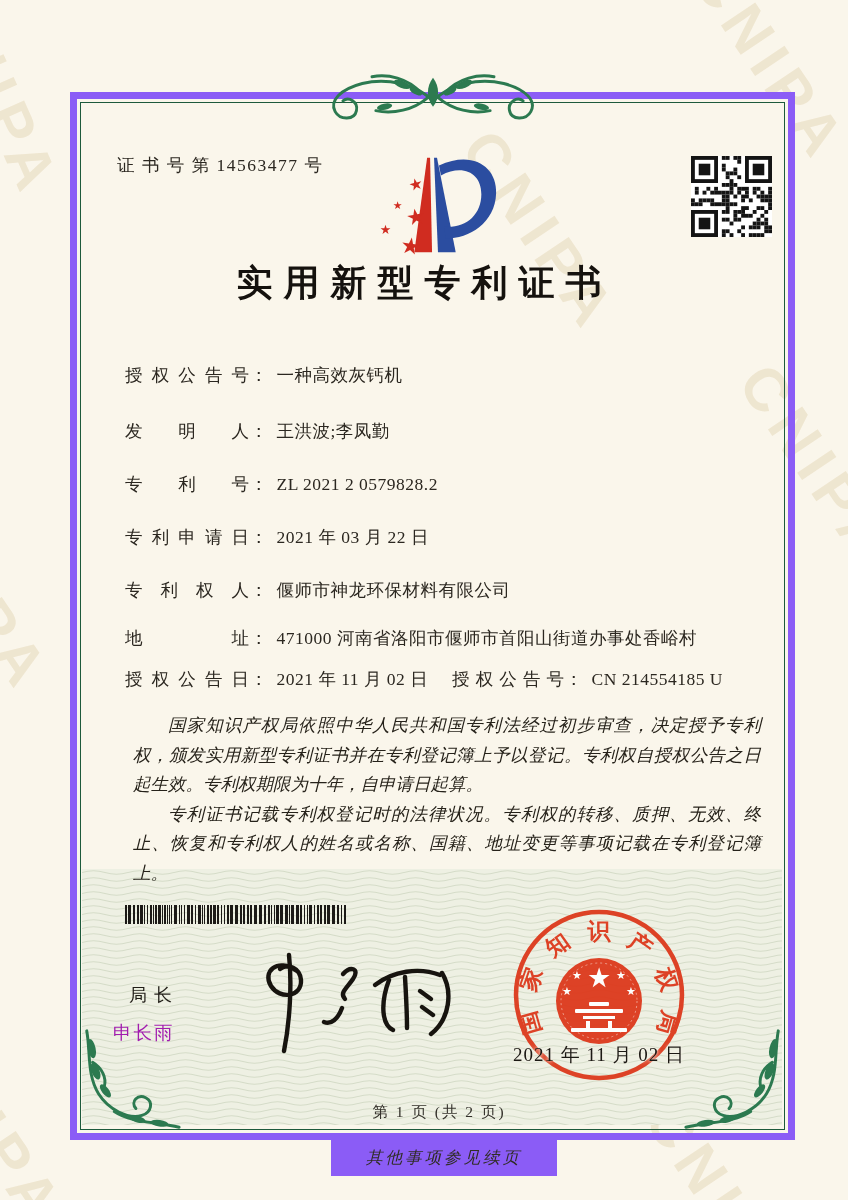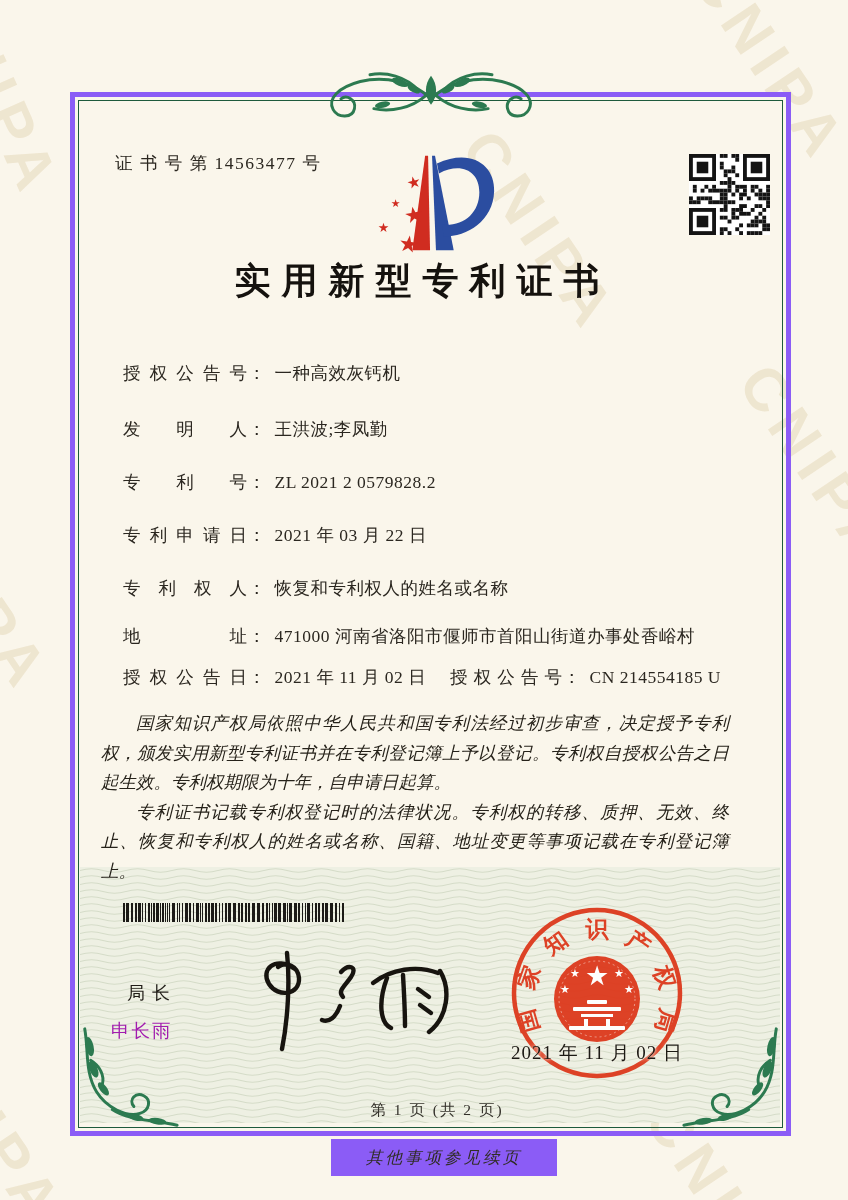--- a/index.html
+++ b/index.html
@@ -7,21 +7,21 @@
        font-family:"Liberation Serif",serif;color:#26221a;}
   .page{position:absolute;inset:0;}
 
   
   .wm{position:absolute;font-family:"Liberation Sans",sans-serif;font-weight:bold;
       font-size:60px;letter-spacing:9px;color:#e6d9ba;opacity:.55;
       transform-origin:0 0;white-space:nowrap;pointer-events:none;}
 
   
   .frame{position:absolute;left:70px;top:92px;width:711px;height:1034px;
-         border:5px solid #8b5cf6;}
+         border:7px solid #8b5cf6;}
   .frame-inner{position:absolute;inset:3px;border:1px solid #1d5a3c;}
 
   .waves{position:absolute;left:5px;top:770px;width:700px;height:256px;}
 
   .orn-top{position:absolute;left:50%;top:-31px;transform:translateX(-50%);width:272px;height:62px;}
   .orn-br{position:absolute;right:-6px;bottom:-8px;width:118px;height:118px;}
   .orn-bl{position:absolute;left:-6px;bottom:-8px;width:118px;height:118px;transform:scaleX(-1);}
 
   
   .cert-no{position:absolute;left:40px;top:54px;font-size:17.5px;letter-spacing:1.5px;color:#2b2720;}
@@ -32,21 +32,21 @@
 
   
   .field-row{position:absolute;left:48px;display:flex;align-items:baseline;
              font-size:17.5px;color:#2b2720;}
   .flabel{display:inline-block;width:124px;text-align:justify;text-align-last:justify;}
   .flabel.w112{width:112px;}
   .fcolon{margin-left:1px;}
   .fvalue{margin-left:9px;letter-spacing:.5px;white-space:nowrap;}
 
   
-  .para-block{position:absolute;left:26px;top:612px;width:628px;font-size:17.5px;
+  .para-block{position:absolute;left:56px;top:612px;width:628px;font-size:17.5px;
               line-height:29.5px;text-align:justify;font-style:italic;color:#26221a;}
   .para-block p{margin:0;text-indent:2em;}
 
   
   .barcode{position:absolute;left:48px;top:806px;width:222px;height:19px;}
   .director-title{position:absolute;left:52px;top:884px;font-size:18px;letter-spacing:7px;color:#201d17;}
   .director-name{position:absolute;left:36px;top:921px;font-size:18.5px;letter-spacing:2px;color:#a21caf;}
   .signature{position:absolute;left:162px;top:850px;width:225px;height:108px;}
 
   .seal{position:absolute;left:433px;top:807px;width:178px;height:178px;}
@@ -305,21 +305,21 @@
       <span class="fvalue">ZL 2021 2 0579828.2</span>
     </div>
     <div class="field-row" style="top:426px">
       <span class="flabel">专利申请日</span>
         <span class="fcolon">：</span>
       <span class="fvalue">2021 年 03 月 22 日</span>
     </div>
     <div class="field-row" style="top:479px">
       <span class="flabel">专利权人</span>
         <span class="fcolon">：</span>
-      <span class="fvalue">恢复和专利权人的姓名或名称</span>
+      <span class="fvalue">偃师市神龙环保材料有限公司</span>
     </div>
     <div class="field-row" style="top:527px">
       <span class="flabel">地址</span>
         <span class="fcolon">：</span>
       <span class="fvalue">471000 河南省洛阳市偃师市首阳山街道办事处香峪村</span>
     </div>
     <div class="field-row" style="top:568px">
       <span class="flabel">授权公告日</span>
         <span class="fcolon">：</span>
       <span class="fvalue">2021 年 11 月 02 日</span>

